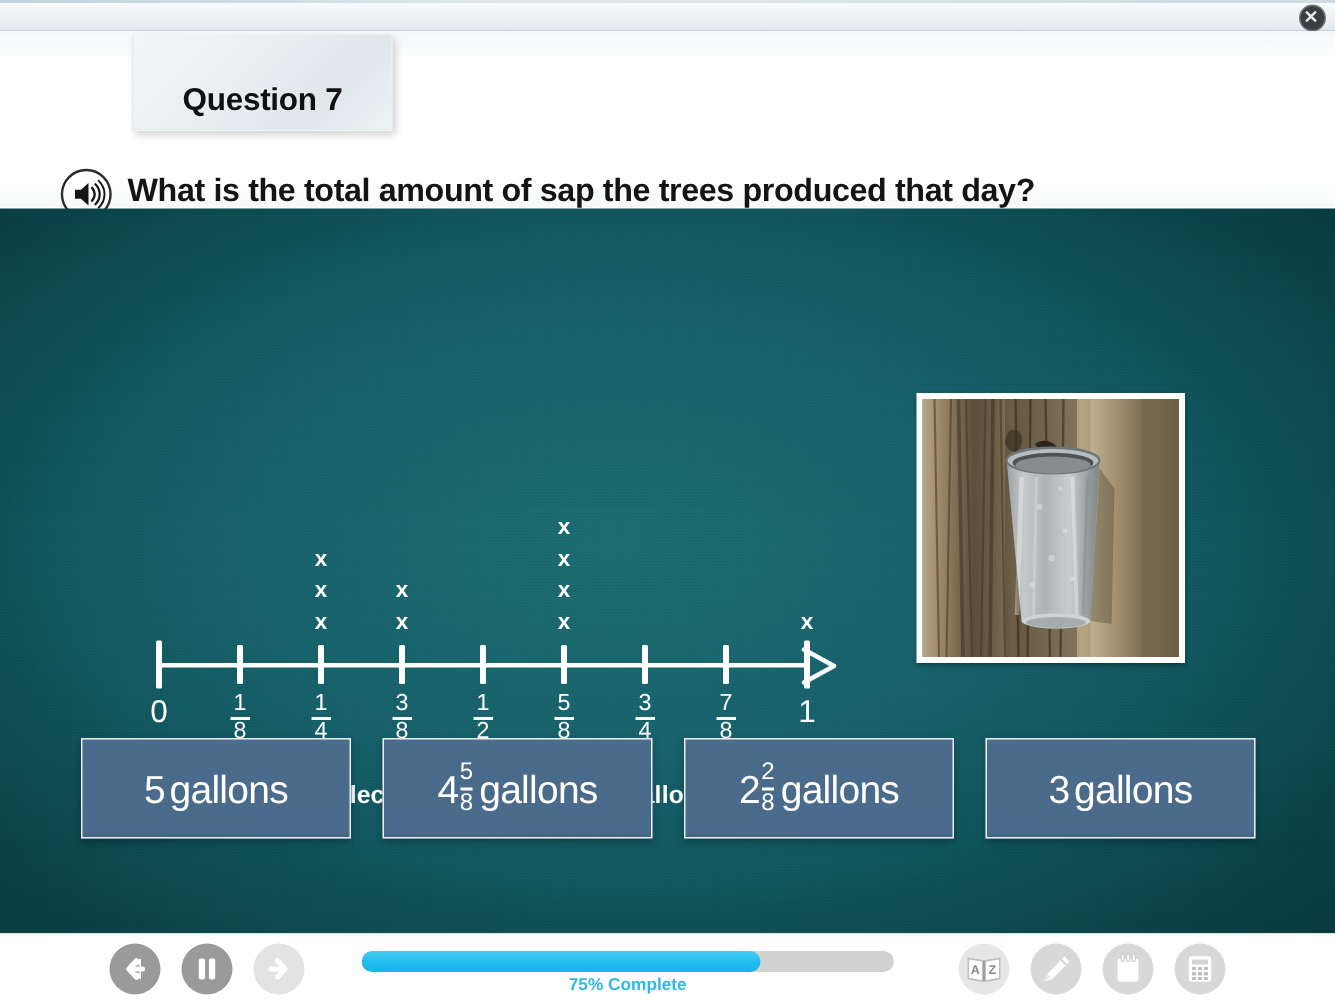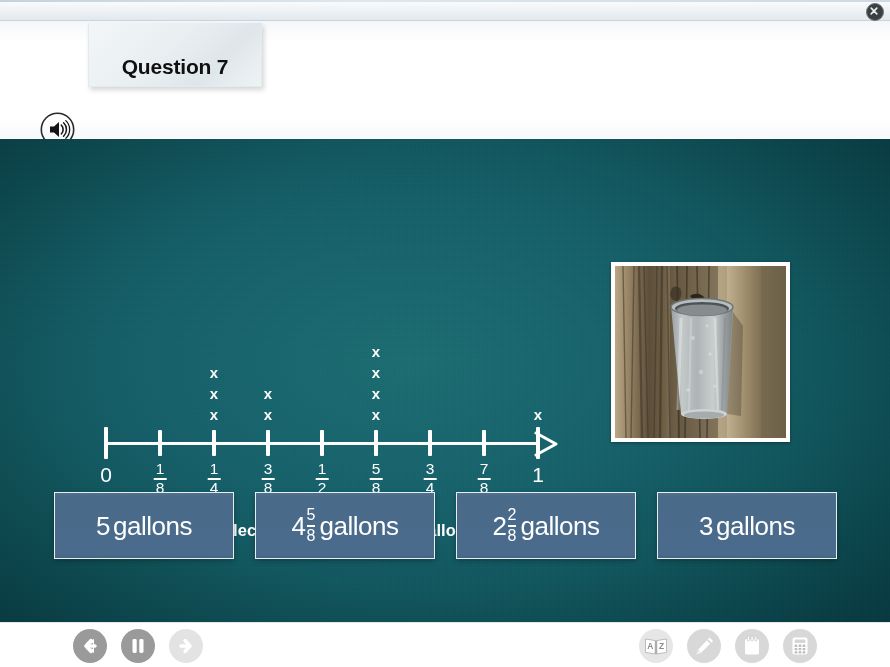--- a/index.html
+++ b/index.html
@@ -361,20 +361,21 @@
     <div class="speaker">
       <svg width="35" height="35" viewBox="0 0 35 35">
         <circle cx="17.5" cy="17.5" r="16.2" fill="none" stroke="#2b2b2b" stroke-width="1.6"></circle>
         <path d="M10 14.5 L14 14.5 L19 10 L19 25 L14 20.5 L10 20.5 Z" fill="#141414"></path>
         <path d="M21.4 13.2 A6.2 6.2 0 0 1 21.4 21.8" fill="none" stroke="#141414" stroke-width="1.6" stroke-linecap="round"></path>
         <path d="M23.6 10.8 A9.3 9.3 0 0 1 23.6 24.2" fill="none" stroke="#141414" stroke-width="1.5" stroke-linecap="round"></path>
         <path d="M25.8 8.6 A12.2 12.2 0 0 1 25.8 26.4" fill="none" stroke="#141414" stroke-width="1.3" stroke-linecap="round"></path>
       </svg>
     </div>
 
+    <div class="question-text">What is the total amount of sap the trees produced that day?</div>
   </div>
 
   <div class="stage">
     <div class="stage-noise"></div>
     <div class="stage-vignette"></div>
 
     <div class="lineplot">
       <div class="axis-line"></div>
       <div class="arrowhead">
         <svg width="32" height="38" viewBox="0 0 32 38">
@@ -561,20 +562,26 @@
         <rect x="18.3" y="10" width="4.2" height="14" rx="1.4" fill="#ffffff"></rect>
       </svg>
     </div>
 
     <div class="tb-circle disabled" style="left:169px;">
       <svg width="34" height="34" viewBox="0 0 34 34">
         <path d="M12 17 L21 17 M21 17 L16 11.5 M21 17 L16 22.5" stroke="#ffffff" stroke-width="3.4" fill="none" stroke-linecap="round" stroke-linejoin="round"></path>
       </svg>
     </div>
 
+    <div class="progress-wrap">
+      <div class="progress-track">
+        <div class="progress-fill" id="progress-fill" style="width: 75%;"></div>
+      </div>
+      <div class="progress-label">75% Complete</div>
+    </div>
 
     <div class="tool-icon muted" style="left:639px;">
       <svg width="34" height="34" viewBox="0 0 34 34">
         <path d="M6.5 10 L16.2 11.6 L16.2 25 L6.5 23.4 Z" fill="#ffffff" stroke="#bdbdbd" stroke-width="1"></path>
         <path d="M27.5 10 L17.8 11.6 L17.8 25 L27.5 23.4 Z" fill="#ffffff" stroke="#bdbdbd" stroke-width="1"></path>
         <path d="M17 11.4 L17 25.2" stroke="#9e9e9e" stroke-width="1.3"></path>
         <text x="11.2" y="20.2" font-family="Liberation Sans, sans-serif" font-size="8.4" font-weight="bold" fill="#8a8a8a" text-anchor="middle">A</text>
         <text x="22.6" y="20.2" font-family="Liberation Sans, sans-serif" font-size="8.4" font-weight="bold" fill="#8a8a8a" text-anchor="middle">Z</text>
       </svg>
     </div>

